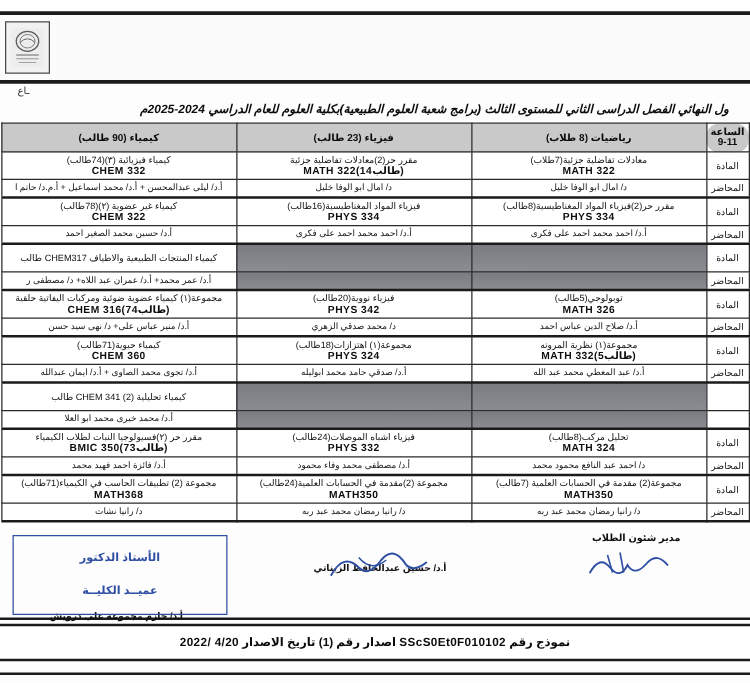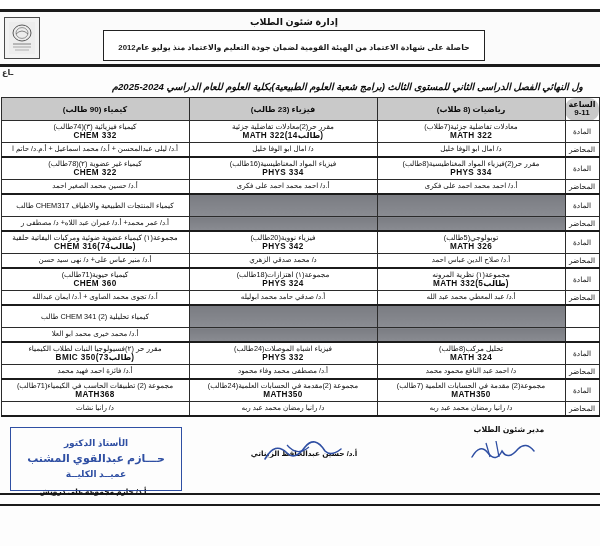--- a/index.html
+++ b/index.html
@@ -64,24 +64,24 @@
   }
   .accred-text{
     font-size:7.8px;
     font-weight:bold;
     color:#1a1a1a;
     white-space:nowrap;
     letter-spacing:-0.3px;
   }
   .edge-frag{
     position:absolute;
-    left:2px;bottom:-13px;
+    left:14px;bottom:-13px;
     font-size:8px;
     color:#333;
-    font-weight:bold;
+    font-weight:normal;
   }
 
   
   .doc-title{
     text-align:right;
     font-size:9.6px;
     font-weight:bold;
     color:#0d0d0d;
     margin:14px 0 5px 0;
     padding-right:17px;
@@ -201,20 +201,21 @@
     color:#2f4fa3;
     font-weight:bold;
     display:flex;
     flex-direction:column;
     align-items:center;
     justify-content:center;
     line-height:1.55;
     font-size:9px;
     letter-spacing:1px;
     background:transparent;
+    gap:12px;
   }
   .dean-stamp .l2{font-size:11px;}
 
   .rule-thin{
     height:0;
     border-top:2.4px solid #1b1b1b;
     margin:0 0 0 0;
   }
   .formline-wrap{
     border-top:2.6px solid #1b1b1b;
@@ -247,26 +248,20 @@
     <div class="logo-box">
       <svg class="logo-seal" viewBox="0 0 26 32">
         <rect x="0" y="0" width="26" height="32" fill="#ededed"></rect>
         <ellipse cx="13" cy="11" rx="9" ry="8" fill="none" stroke="#5a5a5a" stroke-width="1"></ellipse>
         <ellipse cx="13" cy="11" rx="6" ry="5.4" fill="none" stroke="#6d6d6d" stroke-width="0.7"></ellipse>
         <path d="M7 12 q6 -6 12 0" fill="none" stroke="#555" stroke-width="0.7"></path>
         <line x1="4" y1="22" x2="22" y2="22" stroke="#666" stroke-width="0.8"></line>
         <line x1="4" y1="25" x2="22" y2="25" stroke="#777" stroke-width="0.6"></line>
         <line x1="6" y1="28" x2="20" y2="28" stroke="#888" stroke-width="0.6"></line>
       </svg>
-    </div>
-    <div class="header-center">
-      <div class="dept-title">إدارة شئون الطلاب</div>
-      <div class="accred-box">
-        <span class="accred-text">حاصلة على شهادة الاعتماد من الهيئة القومية لضمان جودة التعليم والاعتماد منذ يوليو عام</span><span class="accred-text yr">2012</span>
-      </div>
     </div>
     <div class="edge-frag">ـاع</div>
   </div>
 
   <div class="doc-title">ول النهائي الفصل الدراسى الثاني للمستوى الثالث (برامج شعبة العلوم الطبيعية)بكلية العلوم للعام الدراسي 2024-2025م</div>
 
   <table class="sched">
     <colgroup>
       <col class="c-hour">
         <col class="c-subj">
@@ -456,25 +451,33 @@
       <svg class="sig-scribble" viewBox="0 0 86 28">
         <path d="M4 22 q10 -18 22 -6 q8 8 18 -6 q10 -12 20 4 q6 6 16 -2" fill="none" stroke="#2f4fa3" stroke-width="1.6" stroke-linecap="round"></path>
         <path d="M26 8 q10 12 22 2" fill="none" stroke="#2f4fa3" stroke-width="1.2"></path>
       </svg>
       <div class="sign-name">أ.د/ حسين عبدالحافظ الزيناتي</div>
     </div>
 
     <div class="sign-col c3">
       <div class="dean-stamp">
         <div>الأستاذ الدكتور</div>
-        <div class="l2">حـــازم عبدالقوي المشنب</div>
         <div>عميــد الكليــة</div>
       </div>
       <div class="sign-name" style="margin-top:62px;">أ.د/ حازم مجموعة على درويش</div>
     </div>
 
   </div>
 
   <div class="rule-thin"></div>
 
+  <div class="formline-wrap">
+    <div class="formline">
+      <span>نموذج رقم</span>
+      <span class="code">SScS0Et0F010102</span>
+      <span>اصدار رقم (1)</span>
+      <span>تاريخ الاصدار</span>
+      <span class="code">2022/ 4/20</span>
+    </div>
+  </div>
 
   <div class="tail-rule"></div>
 </div>
 
 </body></html>

